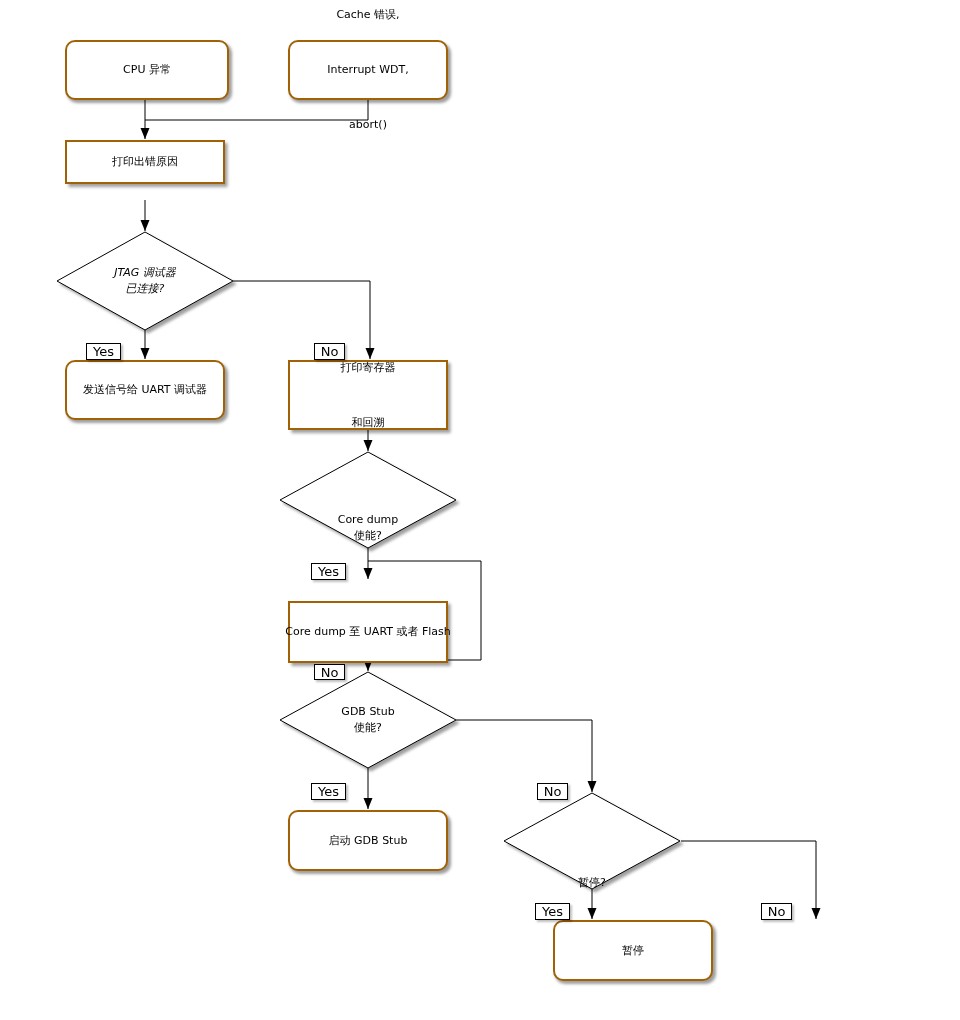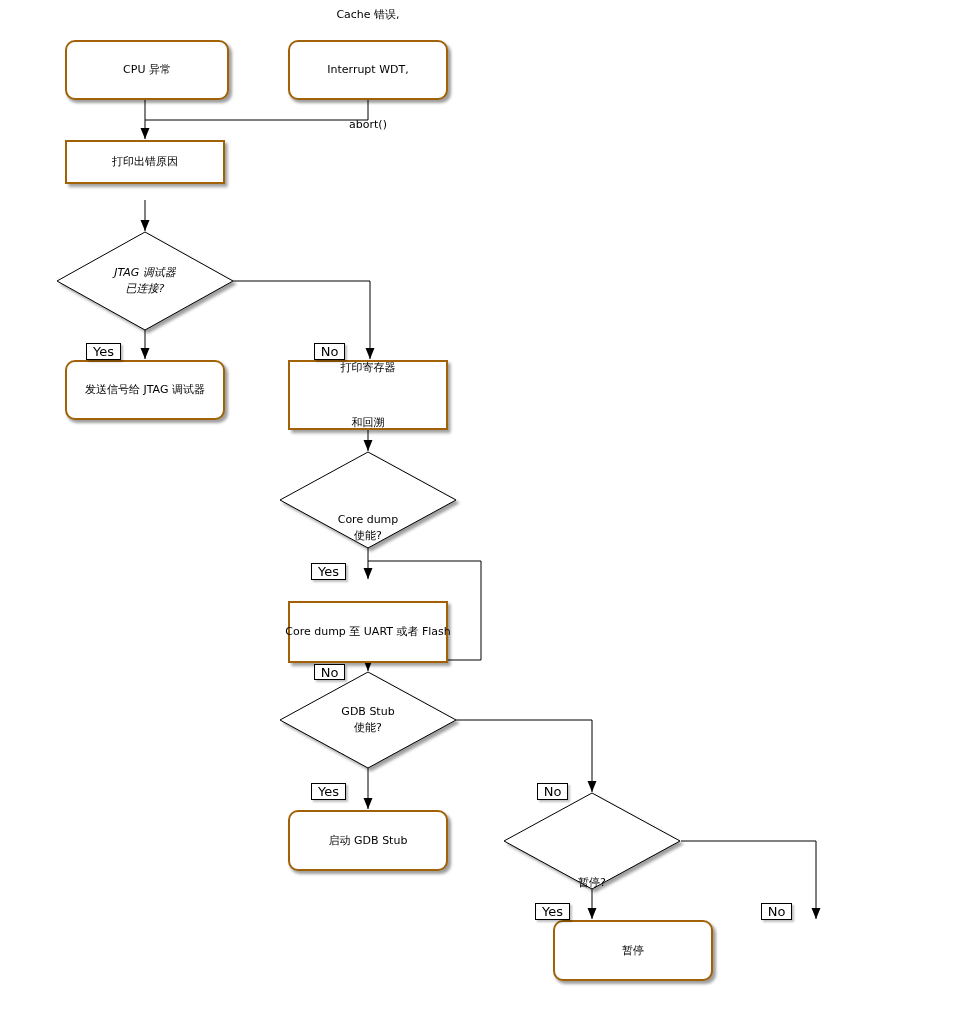--- a/index.html
+++ b/index.html
@@ -127,21 +127,21 @@
         <div class="nline">abort()</div>
       </div>
       <div class="node rect" style="left: 65px; top: 140px; width: 160px; height: 44px;">
         <div class="nline">打印出错原因</div>
       </div>
       <div class="diamond-label" style="left: 145px; top: 281px; font-style: italic;">
         <div class="nline">JTAG 调试器</div>
         <div class="nline">已连接?</div>
       </div>
       <div class="node rounded" style="left: 65px; top: 360px; width: 160px; height: 60px;">
-        <div class="nline">发送信号给 JTAG 调试器</div>
+        <div class="nline">发送信号给 UART 调试器</div>
       </div>
       <div class="node rect" style="left: 288px; top: 360px; width: 160px; height: 70px;">
         <div class="nline">打印寄存器</div>
         <div class="nline">和回溯</div>
       </div>
       <div class="diamond-label" style="left: 368px; top: 500px; margin-top: 28px;">
         <div class="nline">Core dump</div>
         <div class="nline">使能?</div>
       </div>
       <div class="node rect" style="left: 288px; top: 580px; width: 160px; height: 62px; margin-top: 21px;">

